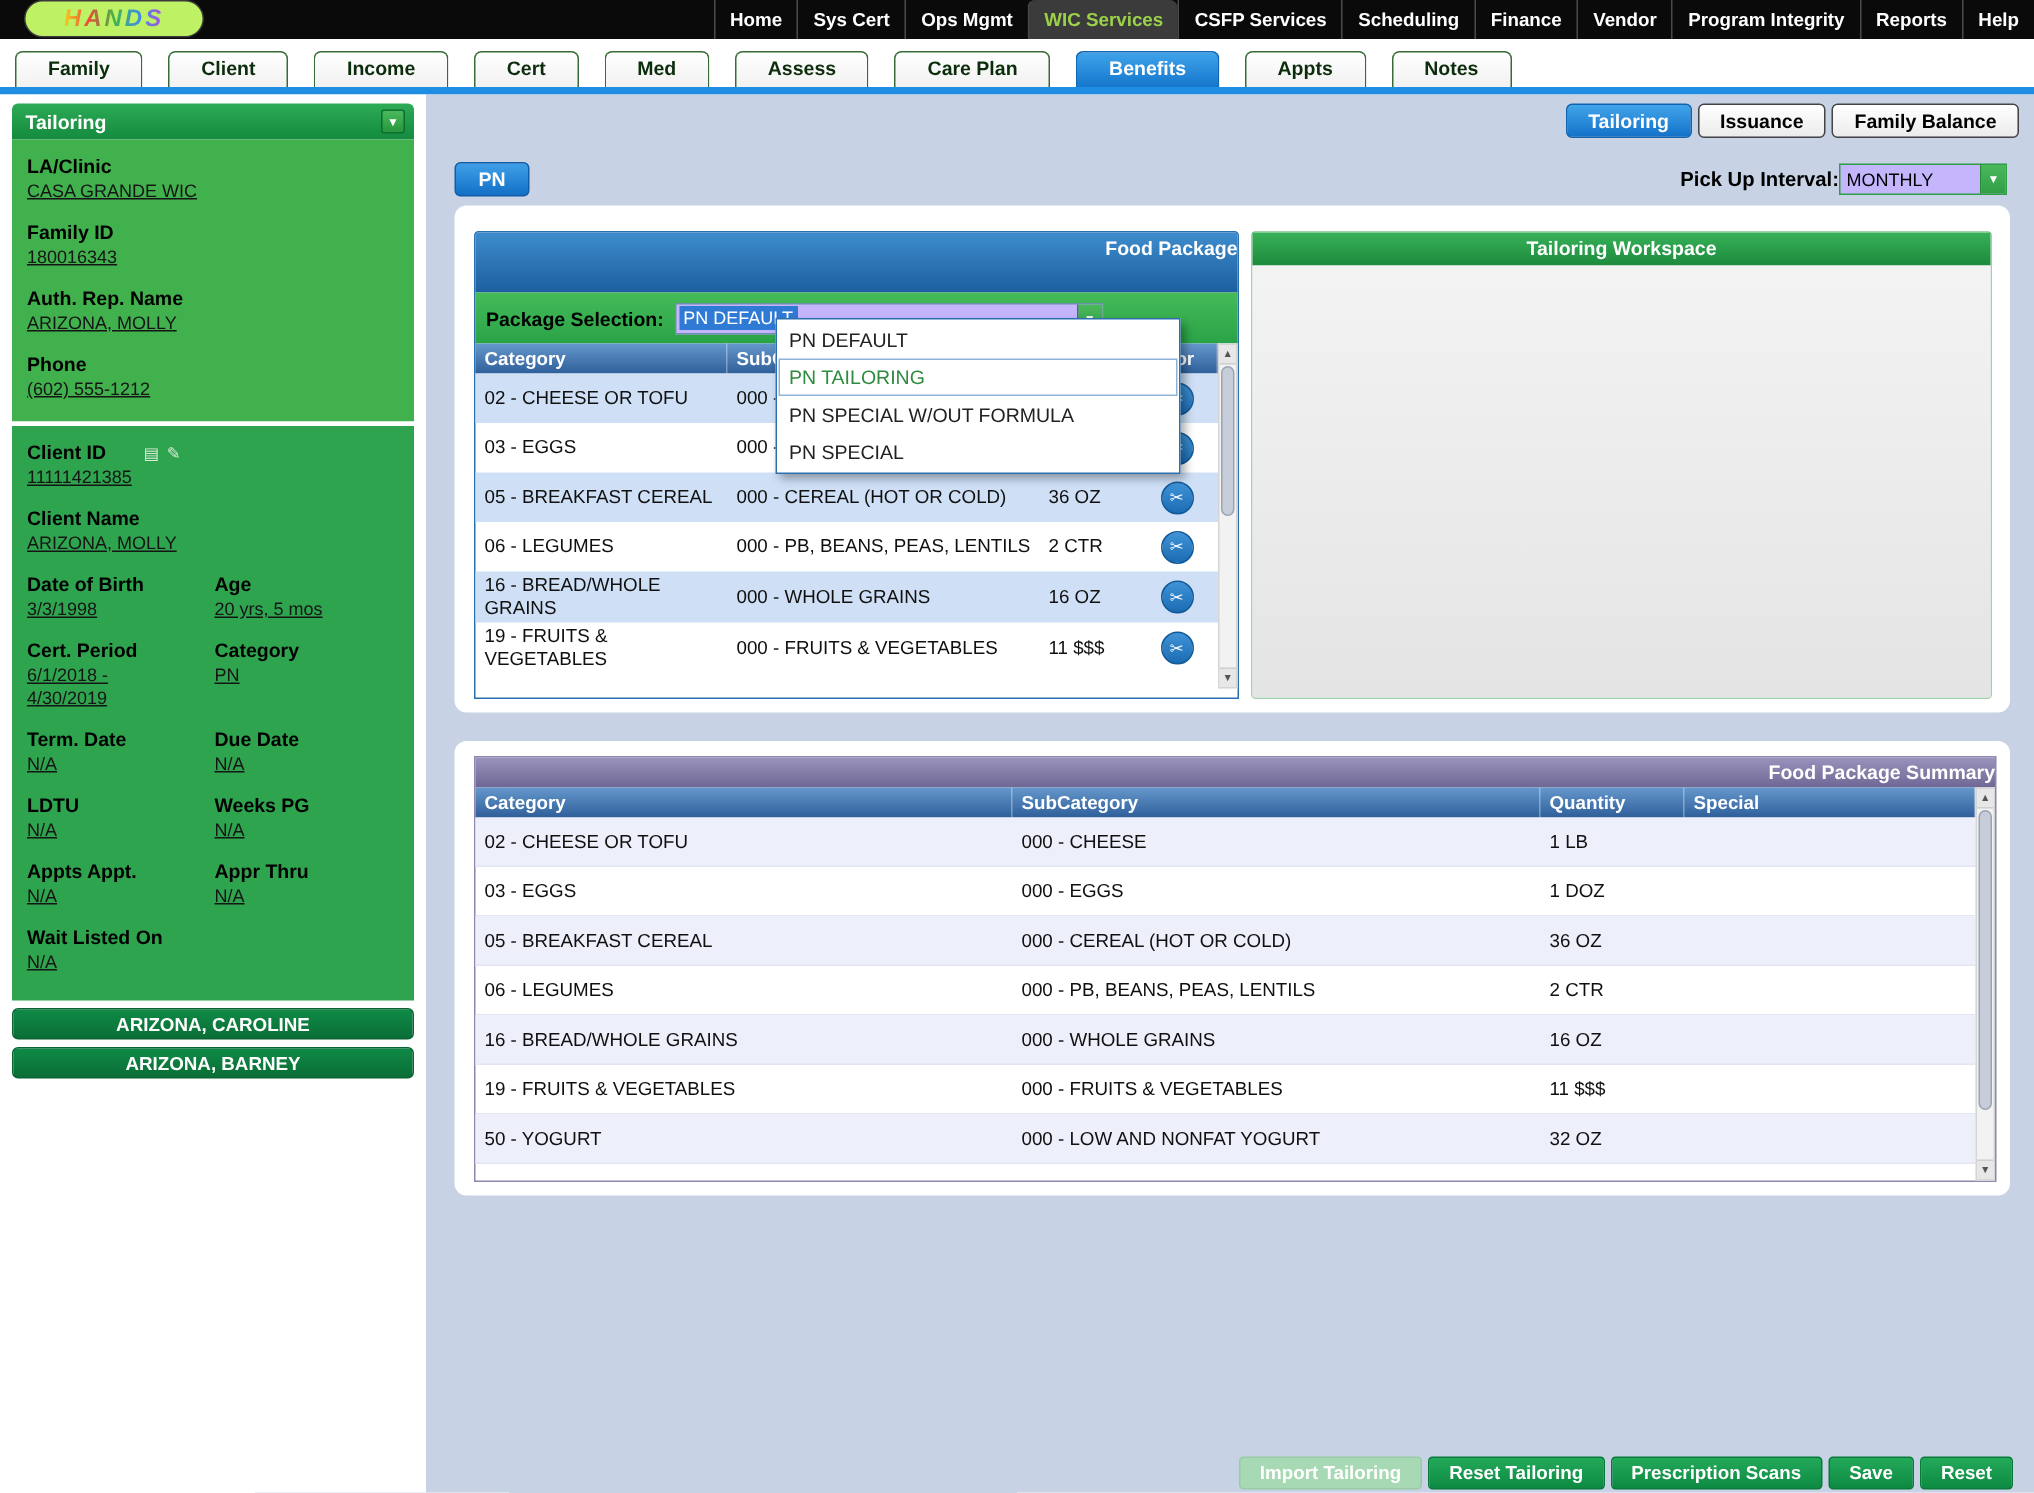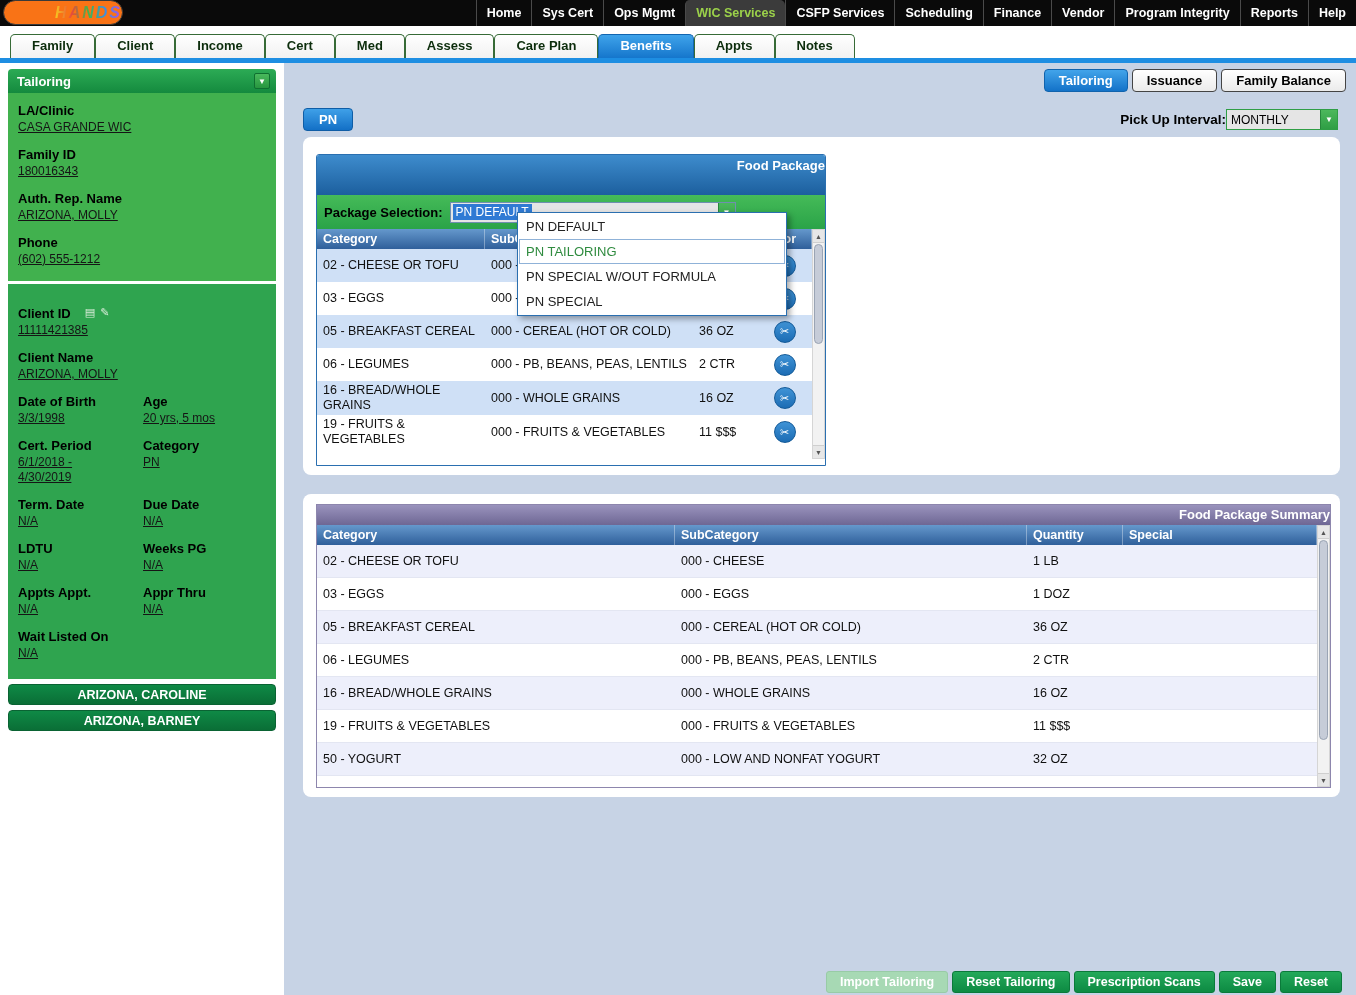--- a/index.html
+++ b/index.html
@@ -3,60 +3,60 @@
 <meta charset="utf-8">
 <style>
   * { margin:0; padding:0; box-sizing:border-box; }
   html,body { width:1356px; height:995px; }
   body { font-family:"Liberation Sans","DejaVu Sans",sans-serif; background:#fff; position:relative; overflow:hidden; }
 
   
   .topbar { height:26px; background:#0a0a0a; display:flex; justify-content:flex-end; align-items:stretch; position:relative; }
   .nav-item { color:#fff; font-size:12.5px; font-weight:bold; line-height:26px; padding:0 10px; border-left:1px solid #4a4a4a; cursor:pointer; white-space:nowrap; }
   .nav-item.active { color:#9bd14a; background:#3b3b3b; border-radius:5px 5px 0 0; }
-  .logo { position:absolute; left:3px; top:0; width:120px; height:25px; background:#f97316; border:1px solid #3a3a3a; border-radius:13px; display:flex; align-items:center; justify-content:flex-end; }
+  .logo { position:absolute; left:16px; top:0; width:120px; height:25px; background:#bef264; border:1px solid #3a3a3a; border-radius:13px; display:flex; align-items:center; justify-content:center; }
   .logo-text { font-size:16px; font-weight:bold; font-style:italic; letter-spacing:2px;
     background:linear-gradient(90deg,#f6c91e,#e84b3a,#43b54b,#3f8fe0,#b14fe0);
     -webkit-background-clip:text; background-clip:text; color:transparent; }
 
   
-  .tabrow { height:32px; background:#fff; display:flex; align-items:flex-end; padding-left:10px; gap:0; }
+  .tabrow { height:32px; background:#fff; display:flex; align-items:flex-end; padding-left:10px; gap:17px; }
   .mtab { height:24px; line-height:22px; padding:0 21px; border:1px solid #376b37; border-bottom:none; border-radius:5px 5px 0 0; background:linear-gradient(#ffffff,#f1f1f1); color:#0c2d0c; font-weight:bold; font-size:13px; cursor:pointer; white-space:nowrap; }
   .mtab.active { background:linear-gradient(#3fa3ea,#1576cc); color:#fff; border-color:#1265b0; }
   .bluestrip { height:5px; background:#1e8ee2; }
 
   .bodywrap { display:flex; height:932px; }
 
   
   .leftcol { width:284px; background:#fff; padding:6px 8px 0 8px; }
   .sidebar { width:268px; }
   .sb-header { height:24px; background:linear-gradient(#2cab55,#148a3e); border-radius:4px 4px 0 0; display:flex; align-items:center; justify-content:space-between; padding:0 6px 0 9px; color:#fff; font-weight:bold; font-size:13px; }
   .sb-dd { width:16px; height:16px; background:linear-gradient(#49b95c,#27963f); border:1px solid #0f6f30; color:#fff; font-size:8px; display:flex; align-items:center; justify-content:center; border-radius:2px; cursor:pointer; }
   .sb-family { background:#41b14e; padding:10px 10px 2px 10px; }
   .sb-field { margin-bottom:12px; }
   .sb-label { font-weight:bold; font-size:13px; color:#000; }
   .sb-value { font-size:12px; color:#151515; margin-top:2px; line-height:15px;text-decoration:underline; }
   .sb-gap { height:3px; background:#fff; }
   .sb-client { background:#2fa44f; padding:10px 10px 6px 10px; }
   .sb-grid { display:grid; grid-template-columns:1fr 1fr; column-gap:2px; }
-  .client-id-row { display:flex; align-items:flex-start; gap:14px;margin-top:12px; }
+  .client-id-row { display:flex; align-items:flex-end; gap:25px; }
   .client-id-icons { display:inline-flex; gap:5px; color:#d9ecd9; font-size:11px; }
   .member-btn { display:block; width:100%; height:21px; margin-top:5px; background:linear-gradient(#0f8a46,#0a6e36); border:1px solid #0a6333; border-radius:4px; color:#fff; font-weight:bold; font-size:12.5px; cursor:pointer; font-family:inherit; }
 
   
   .content { flex:1; background:#c7d3e5; position:relative; display:flex; flex-direction:column; }
   .viewtabs { display:flex; justify-content:flex-end; gap:4px; padding:6px 10px 0 0; }
   .vtab { height:23px; line-height:21px; padding:0 14px; border:1px solid #444; border-radius:4px; background:linear-gradient(#ffffff,#ebebeb); font-weight:bold; font-size:13px; color:#000; cursor:pointer; }
   .vtab.active { background:linear-gradient(#42a4ea,#1372c8); border-color:#1163ad; color:#fff; }
 
   .toolbar { display:flex; justify-content:space-between; align-items:center; padding:16px 18px 0 19px; }
   .pn-tab { height:23px; line-height:21px; padding:0 15px; background:linear-gradient(#3fa0e8,#1370c6); border-radius:4px; color:#fff; font-weight:bold; font-size:13px; border:1px solid #0f5da6; cursor:pointer; }
   .pickup { display:flex; align-items:center; gap:0; }
   .pickup-label { font-weight:bold; font-size:13.5px; color:#000; }
-  .select-box { height:21px; background:#e5e5e5; border:1px solid #2f9e45; display:flex; align-items:center; justify-content:space-between; cursor:pointer; }
+  .select-box { height:21px; background:#c4b5fd; border:1px solid #2f9e45; display:flex; align-items:center; justify-content:space-between; cursor:pointer; }
   .pickup .select-box { width:112px; }
   .sel-text { font-size:12px; padding-left:4px; color:#000; white-space:nowrap; }
   .sel-arrow { width:17px; height:100%; background:linear-gradient(#4cb85c,#2f9e45); color:#fff; font-size:8px; display:flex; align-items:center; justify-content:center; border-left:1px solid #27873b; cursor:pointer; flex:none; }
 
   .wrap1 { margin:6px 16px 0 19px; height:338px; background:#fff; border-radius:8px; padding:17px 12px 9px 13px; display:flex; gap:8px; }
   .fp-panel { width:510px; height:312px; border:1px solid #2a6fb0; background:#fff; position:relative; border-radius:3px 3px 0 0; }
   .panel-header-blue { height:40px; background:linear-gradient(#3e8ccd,#1c5f9e); color:#fff; text-align:right; font-weight:bold; font-size:13px; line-height:22px; border-radius:2px 2px 0 0; }
   .pkg-row { height:34px; background:linear-gradient(#45bb58,#2aa348); display:flex; align-items:center; padding:0 7px; gap:7px; }
   .pkg-label { font-weight:bold; font-size:13px; color:#000; white-space:nowrap; }
   .pkg-select { width:286px; border-color:#6f8fb0; }
@@ -358,20 +358,24 @@
         </div>
 
         <div class="pkg-dropdown">
           <div class="dd-option">PN DEFAULT</div>
           <div class="dd-option highlighted">PN TAILORING</div>
           <div class="dd-option">PN SPECIAL W/OUT FORMULA</div>
           <div class="dd-option">PN SPECIAL</div>
         </div>
       </div>
 
+      <div class="ws-panel">
+        <div class="panel-header-green">Tailoring Workspace</div>
+        <div class="ws-body"></div>
+      </div>
     </div>
 
     <div class="wrap2">
       <div class="sum-panel">
         <div class="panel-header-purple">Food Package Summary</div>
         <div class="sum-region">
           <div class="sum-table">
             <div class="thead">
               <div class="s-cat">Category</div>
               <div class="s-sub">SubCategory</div>

